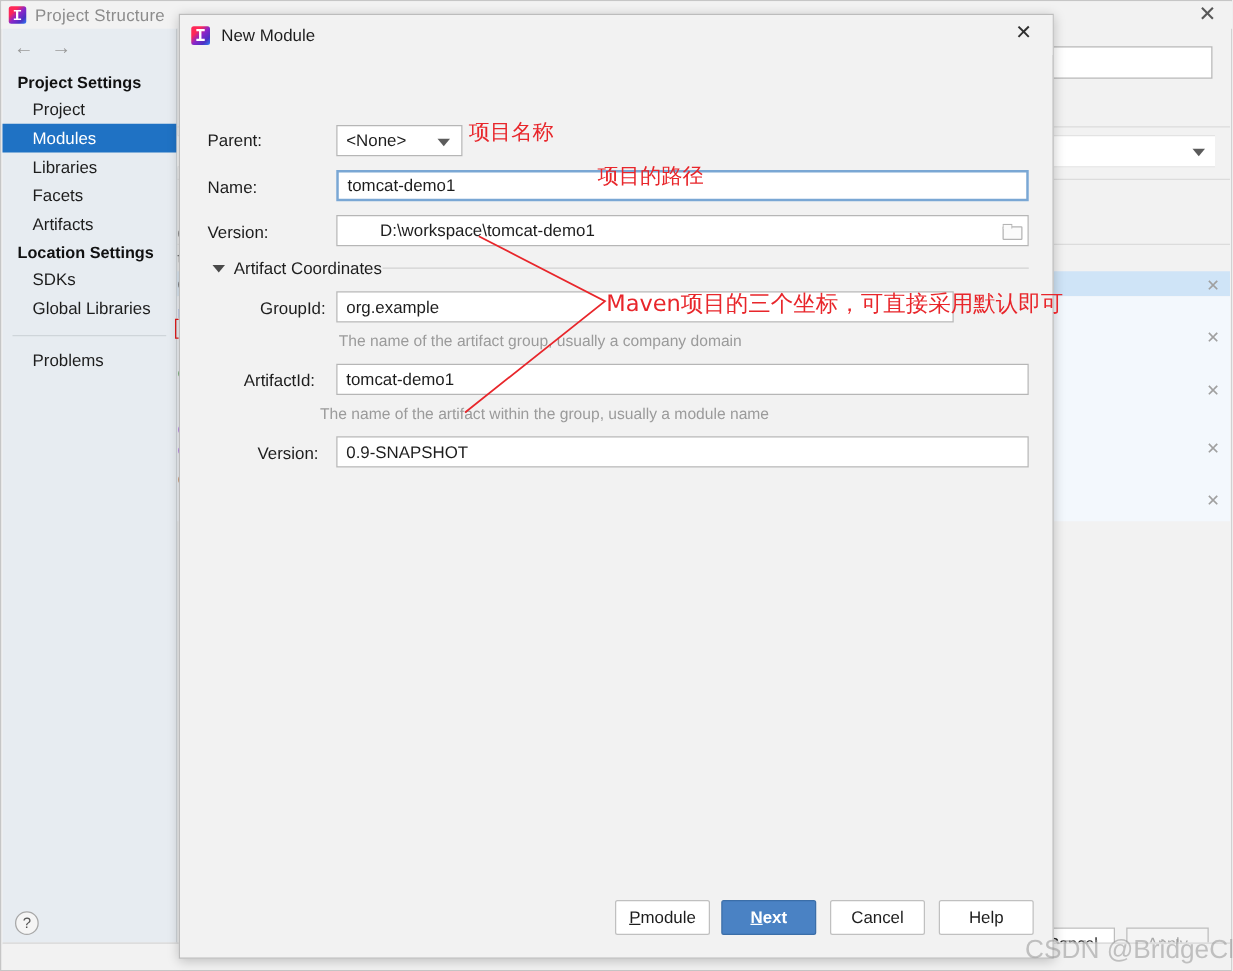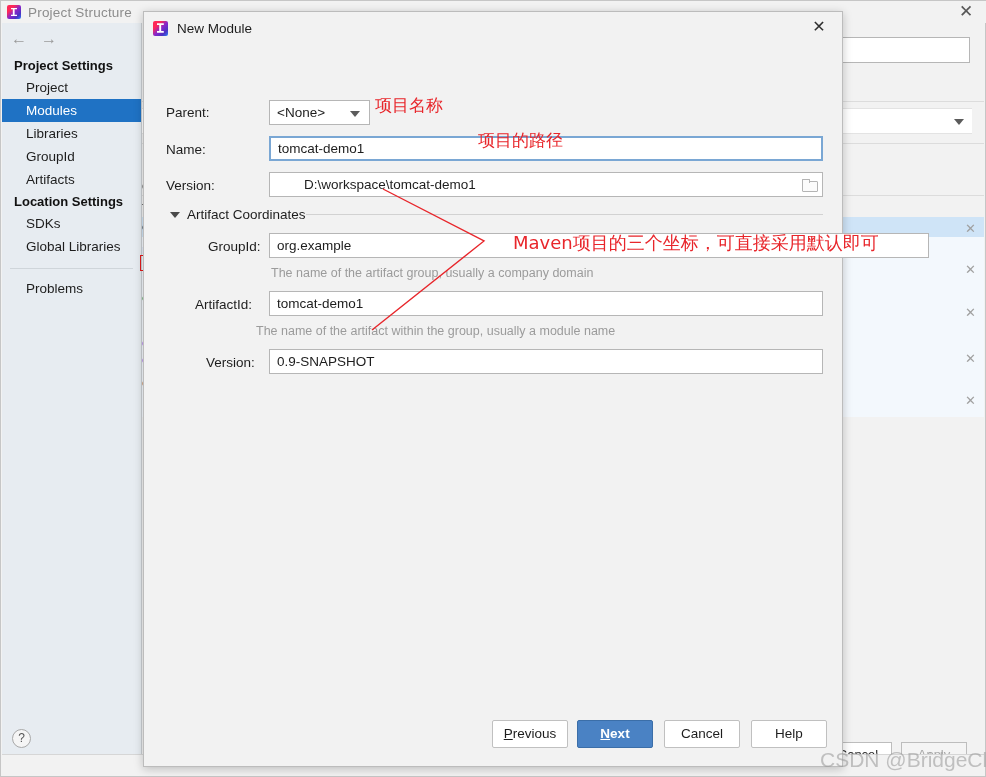--- a/index.html
+++ b/index.html
@@ -234,21 +234,21 @@
     <div class="ps-sidebar">
       <div class="ps-nav-arrows">
         <span class="nav-arrow">←</span>
         <span class="nav-arrow">→</span>
       </div>
 
       <div class="ps-group-head">Project Settings</div>
       <div class="ps-item">Project</div>
       <div class="ps-item selected">Modules</div>
       <div class="ps-item">Libraries</div>
-      <div class="ps-item">GroupId</div>
+      <div class="ps-item">Facets</div>
       <div class="ps-item">Artifacts</div>
 
       <div class="ps-group-head">Location Settings</div>
       <div class="ps-item">SDKs</div>
       <div class="ps-item">Global Libraries</div>
 
       <div class="ps-sep"></div>
       <div class="ps-item">Problems</div>
 
       <div class="ps-help-btn">?</div>
@@ -332,54 +332,54 @@
         <span class="folder-ico"></span>
       </div>
 
       <div class="section-head" style="left:26px; top:163px;">
         <span class="tri-down"></span>
         <span>Artifact Coordinates</span>
       </div>
       <div class="section-rule" style="left:162px; top:170px; width:517px;"></div>
 
       <span class="lbl" style="position:absolute; left:64px; top:195px;">GroupId:</span>
-      <div class="txtfield" style="left:125px; top:189px; width:660px;">
+      <div class="txtfield" style="left:125px; top:189px; width:494px;">
         <span>org.example</span>
       </div>
       <span class="hint" style="left:127px; top:222px;">The name of the artifact group, usually a company domain</span>
 
       <span class="lbl" style="position:absolute; left:51px; top:253px;">ArtifactId:</span>
       <div class="txtfield" style="left:125px; top:247px; width:554px;">
         <span>tomcat-demo1</span>
       </div>
       <span class="hint" style="left:112px; top:280px;">The name of the artifact within the group, usually a module name</span>
 
       <span class="lbl" style="position:absolute; left:62px; top:311px;">Version:</span>
       <div class="txtfield" style="left:125px; top:305px; width:554px;">
         <span>0.9-SNAPSHOT</span>
       </div>
 
       <div class="nm-footer">
         <div class="btn" style="left:348px; top:18px; width:76px;">
-          <span class="mn">P</span><span>revious</span>
+          <span class="mn">P</span><span>module</span>
         </div>
         <div class="btn primary" style="left:433px; top:18px; width:76px;font-weight:bold;">
           <span class="mn">N</span><span>ext</span>
         </div>
         <div class="btn" style="left:520px; top:18px; width:76px;">Cancel</div>
         <div class="btn" style="left:607px; top:18px; width:76px;">Help</div>
       </div>
     </div>
   </div>
 
   <svg class="ann-svg" width="986" height="777">
     <polyline points="383,189 484,241 372,330" fill="none" stroke="#e8262b" stroke-width="1.4"></polyline>
   </svg>
 
   <span class="ann" style="left:375px; top:94px; font-size:17px;">项目名称</span>
 
   <span class="ann" style="left:478px; top:129px; font-size:17px;">项目的路径</span>
 
-  <span class="ann" style="left:485px; top:231px; font-size:18px;margin-left:28px;">Maven项目的三个坐标，可直接采用默认即可</span>
+  <span class="ann" style="left:485px; top:231px; font-size:18px;">Maven项目的三个坐标，可直接采用默认即可</span>
 
   <span class="watermark" style="left:820px; top:748px;">CSDN @BridgeCloud</span>
 
 </div>
 
 </body></html>

